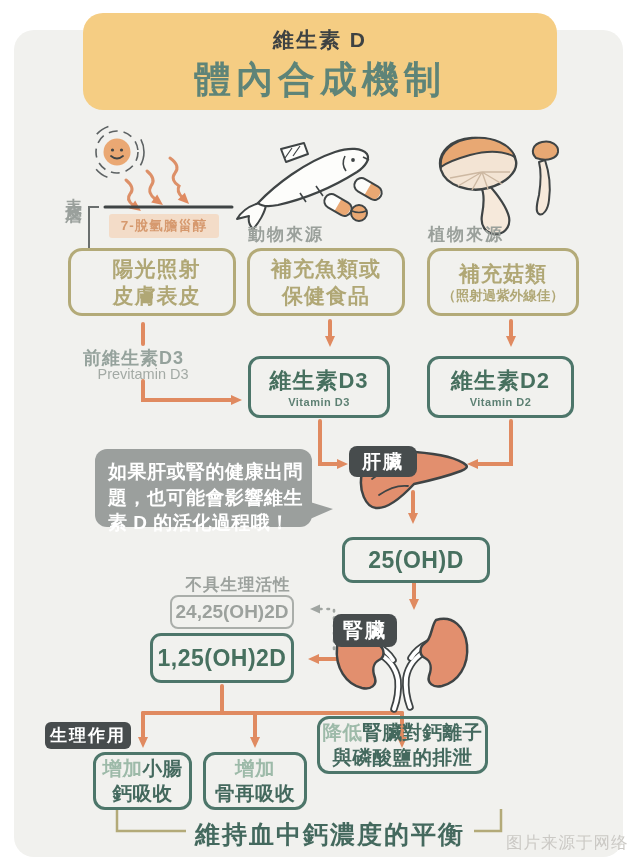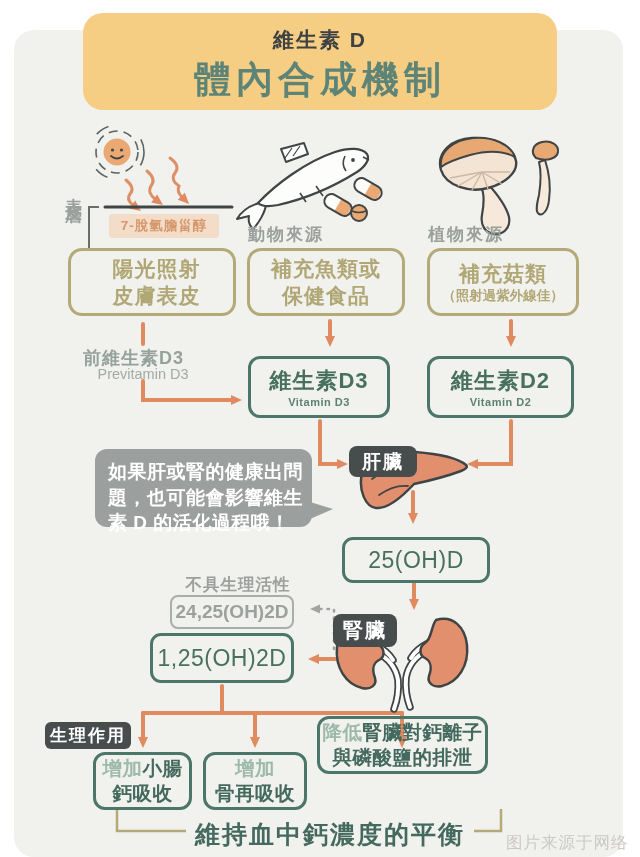--- a/index.html
+++ b/index.html
@@ -22,21 +22,21 @@
   .src-box{border:3px solid #b3aa78;border-radius:14px;color:#b0a775;font-weight:bold;
            text-align:center;display:flex;flex-direction:column;justify-content:center;
            font-size:21px;line-height:27px;letter-spacing:1px;background:transparent;}
   .src-sub{font-size:13.5px;line-height:18px;letter-spacing:0;}
   
   .vit-box{border:3.5px solid #4d766a;border-radius:12px;text-align:center;display:flex;
            flex-direction:column;justify-content:center;}
   .vit-zh{font-size:22px;font-weight:bold;color:#47705f;letter-spacing:1px;}
   .vit-en{font-size:11px;font-weight:bold;color:#5d8073;letter-spacing:.5px;}
   .met-box{border:3.5px solid #4d766a;border-radius:11px;text-align:center;color:#47705f;
-           font-weight:normal;display:flex;align-items:center;justify-content:center;letter-spacing:.5px;}
+           font-weight:bold;display:flex;align-items:center;justify-content:center;letter-spacing:.5px;}
   .gray-box{border:2.5px solid #aaaeaa;border-radius:8px;text-align:center;color:#9ca19d;
             font-weight:bold;font-size:19px;display:flex;align-items:center;justify-content:center;}
   .inactive-label{font-size:16.5px;color:#9ca19d;font-weight:600;letter-spacing:1px;text-align:center;}
   .prev-zh{font-size:18px;color:#95a29c;font-weight:600;letter-spacing:1px;text-align:left;}
   .prev-en{font-size:14.5px;color:#a3aaa5;text-align:center;}
   
   .organ-badge{background:#474c4d;color:#ffffff;font-weight:bold;border-radius:8px;text-align:center;
                letter-spacing:2px;}
   
   .bubble{position:absolute;left:95px;top:449px;width:217px;height:78px;background:#9b9f9d;

